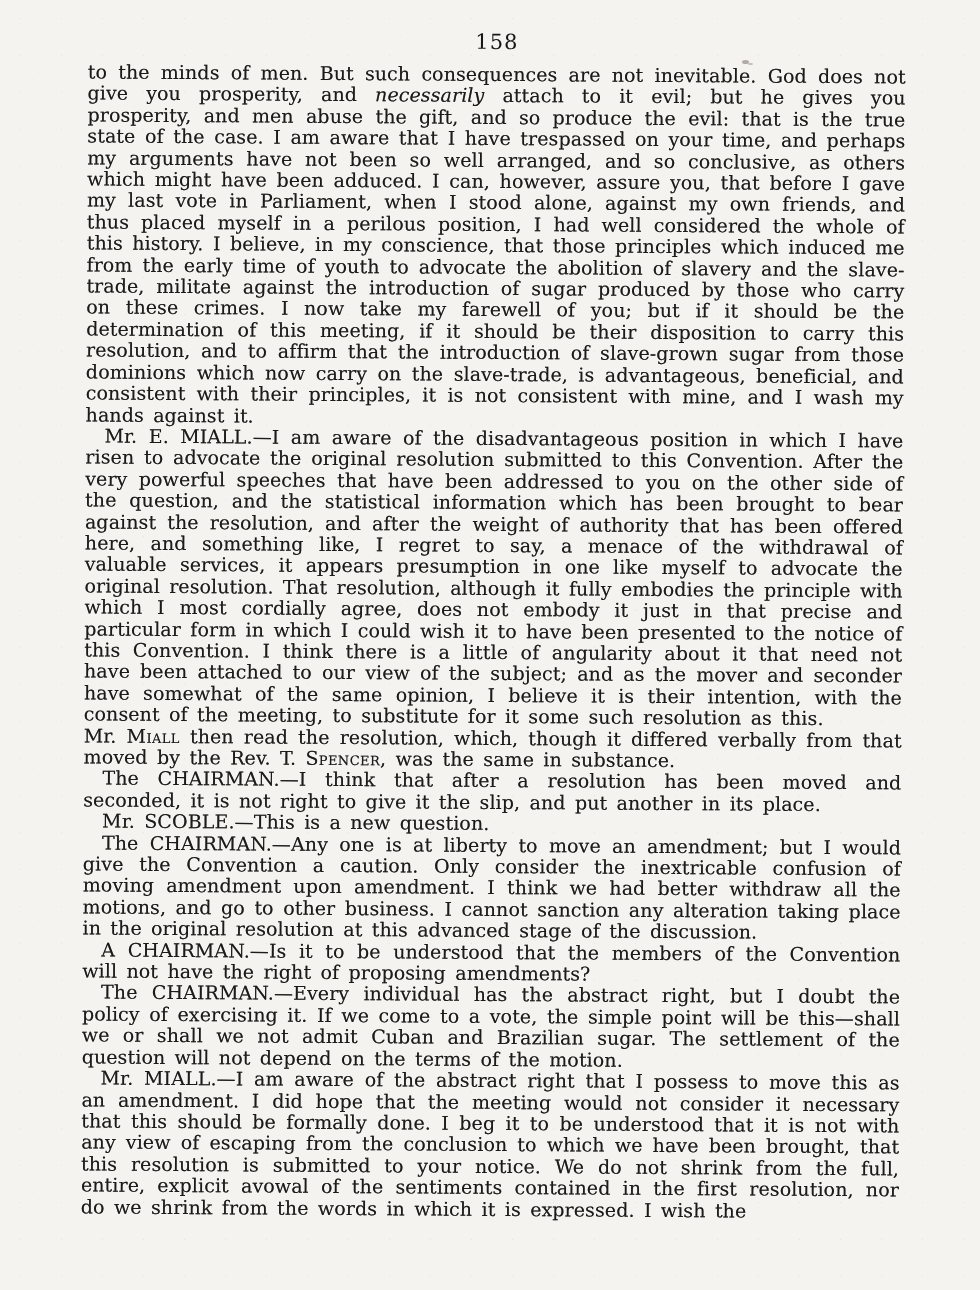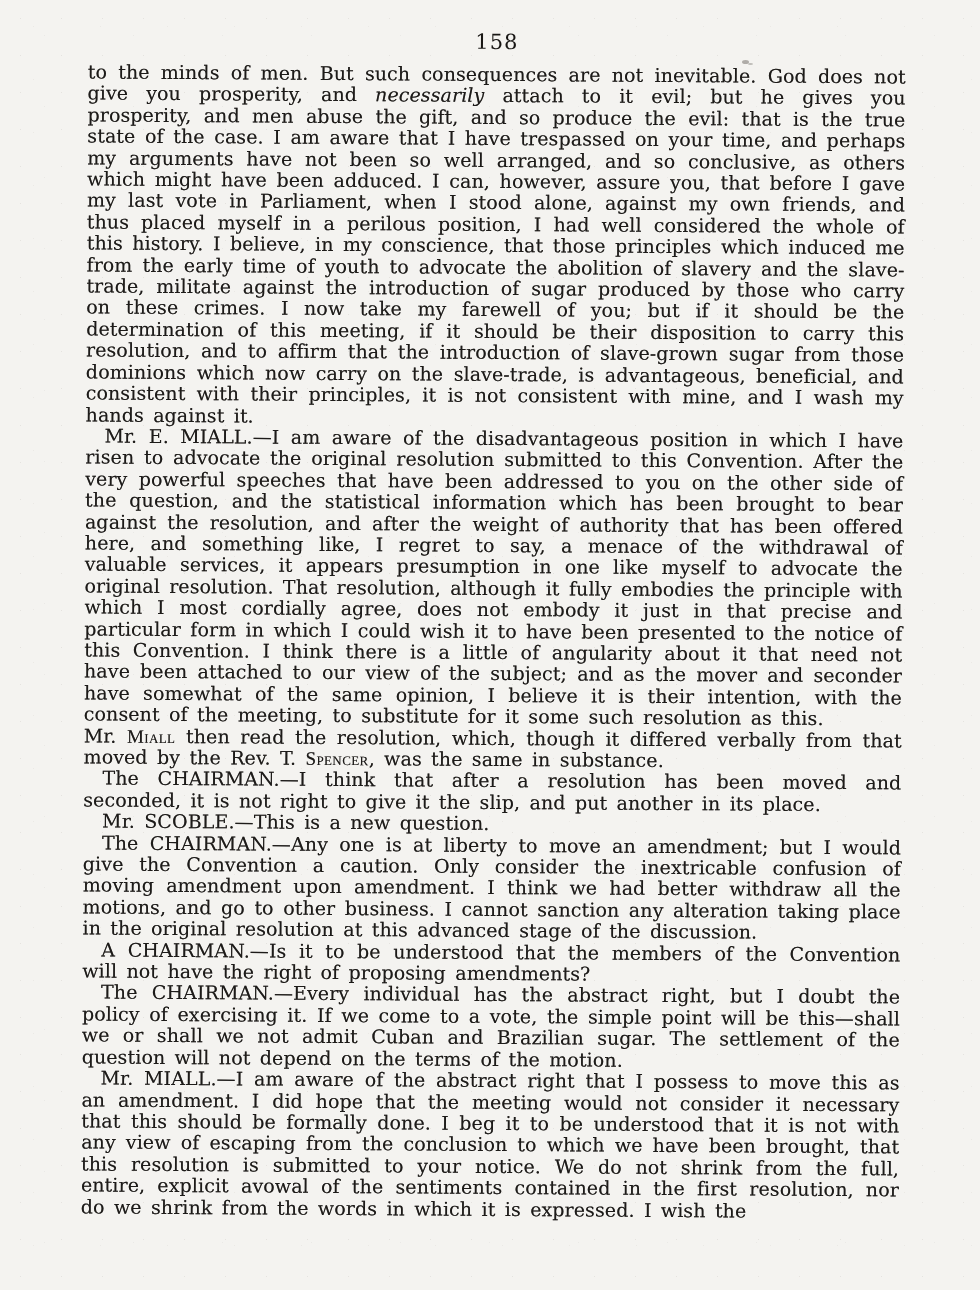--- a/index.html
+++ b/index.html
@@ -39,21 +39,21 @@
     padding: 0;
     font-size: 19px;
     line-height: 21.4px;
     text-align: justify;
     word-spacing: 3.2px;
     letter-spacing: 0.1px;
     text-shadow: 0 0 0.5px rgba(20,18,16,0.55);
   }
   .body-text p.indent { text-indent: 1em; }
   .em { font-style: italic; margin-top: 28px; }
-  .sc { font-variant: small-caps; letter-spacing: 0.4px; font-family: Liberation Serif, serif; }
+  .sc { font-variant: small-caps; letter-spacing: 0.4px; }
   .smudge {
     position: absolute;
     left: 742px;
     top: 60px;
     width: 7px;
     height: 4px;
     border-radius: 50%;
     background: rgba(90,86,80,0.45);
     box-shadow: 5px 2px 0 -1px rgba(90,86,80,0.35);
   }

